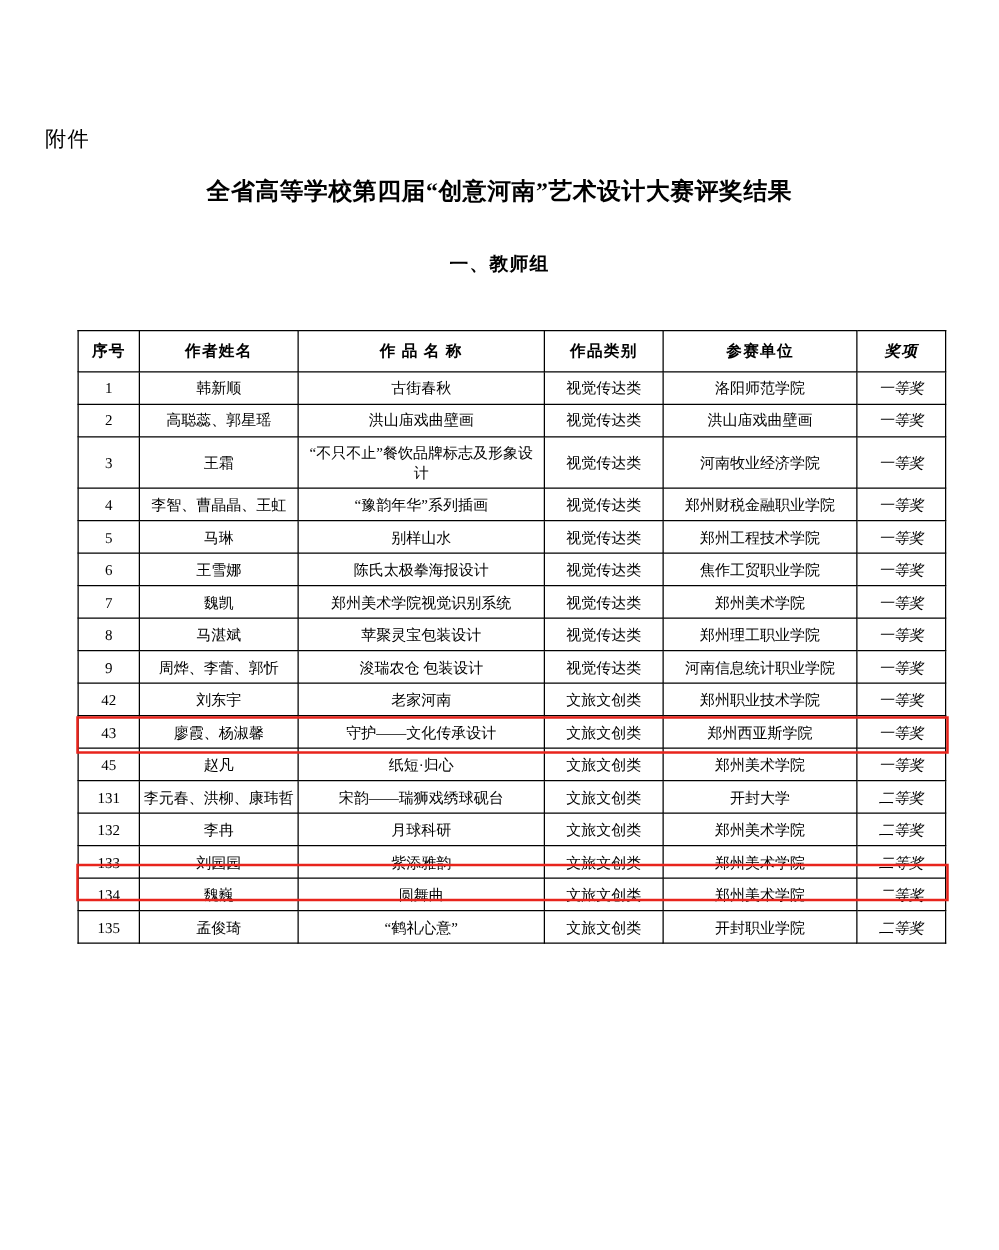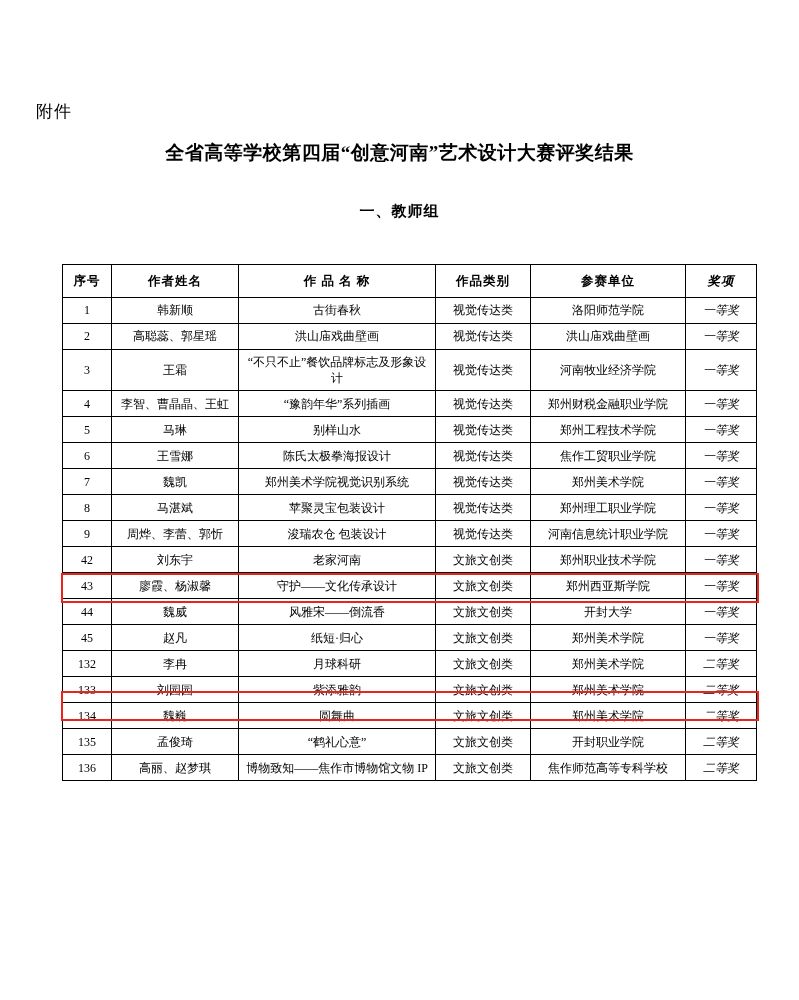--- a/index.html
+++ b/index.html
@@ -206,36 +206,36 @@
         </tr>
         <tr class="row-h">
           <td class="col-no">43</td>
           <td class="col-author">廖霞、杨淑馨</td>
           <td class="col-work">守护——文化传承设计</td>
           <td class="col-cat">文旅文创类</td>
           <td class="col-unit">郑州西亚斯学院</td>
           <td class="col-award">一等奖</td>
         </tr>
         <tr class="row-h">
-          <td class="col-no">44</td>
-          <td class="col-author">魏威</td>
-          <td class="col-work">风雅宋——倒流香</td>
-          <td class="col-cat">文旅文创类</td>
-          <td class="col-unit">开封大学</td>
-          <td class="col-award">一等奖</td>
-        </tr>
-        <tr class="row-h">
           <td class="col-no">45</td>
           <td class="col-author">赵凡</td>
           <td class="col-work">纸短·归心</td>
           <td class="col-cat">文旅文创类</td>
           <td class="col-unit">郑州美术学院</td>
           <td class="col-award">一等奖</td>
         </tr>
         <tr class="row-h">
+          <td class="col-no">131</td>
+          <td class="col-author">李元春、洪柳、康玮哲</td>
+          <td class="col-work">宋韵——瑞狮戏绣球砚台</td>
+          <td class="col-cat">文旅文创类</td>
+          <td class="col-unit">开封大学</td>
+          <td class="col-award">二等奖</td>
+        </tr>
+        <tr class="row-h">
           <td class="col-no">132</td>
           <td class="col-author">李冉</td>
           <td class="col-work">月球科研</td>
           <td class="col-cat">文旅文创类</td>
           <td class="col-unit">郑州美术学院</td>
           <td class="col-award">二等奖</td>
         </tr>
         <tr class="row-h">
           <td class="col-no">133</td>
           <td class="col-author">刘园园</td>
@@ -253,28 +253,20 @@
           <td class="col-award">二等奖</td>
         </tr>
         <tr class="row-h">
           <td class="col-no">135</td>
           <td class="col-author">孟俊琦</td>
           <td class="col-work">“鹤礼心意”</td>
           <td class="col-cat">文旅文创类</td>
           <td class="col-unit">开封职业学院</td>
           <td class="col-award">二等奖</td>
         </tr>
-        <tr class="row-h">
-          <td class="col-no">136</td>
-          <td class="col-author">高丽、赵梦琪</td>
-          <td class="col-work">博物致知——焦作市博物馆文物 IP</td>
-          <td class="col-cat">文旅文创类</td>
-          <td class="col-unit">焦作师范高等专科学校</td>
-          <td class="col-award">二等奖</td>
-        </tr>
       </tbody>
     </table>
   </div>
 
   <div class="hl-box" id="hl1" style="left: 60.5px; top: 572.875px; width: 698px; height: 30px;"></div>
   <div class="hl-box" id="hl2" style="left: 60.5px; top: 690.875px; width: 698px; height: 30px;"></div>
 
 </div>
 
 </body></html>

